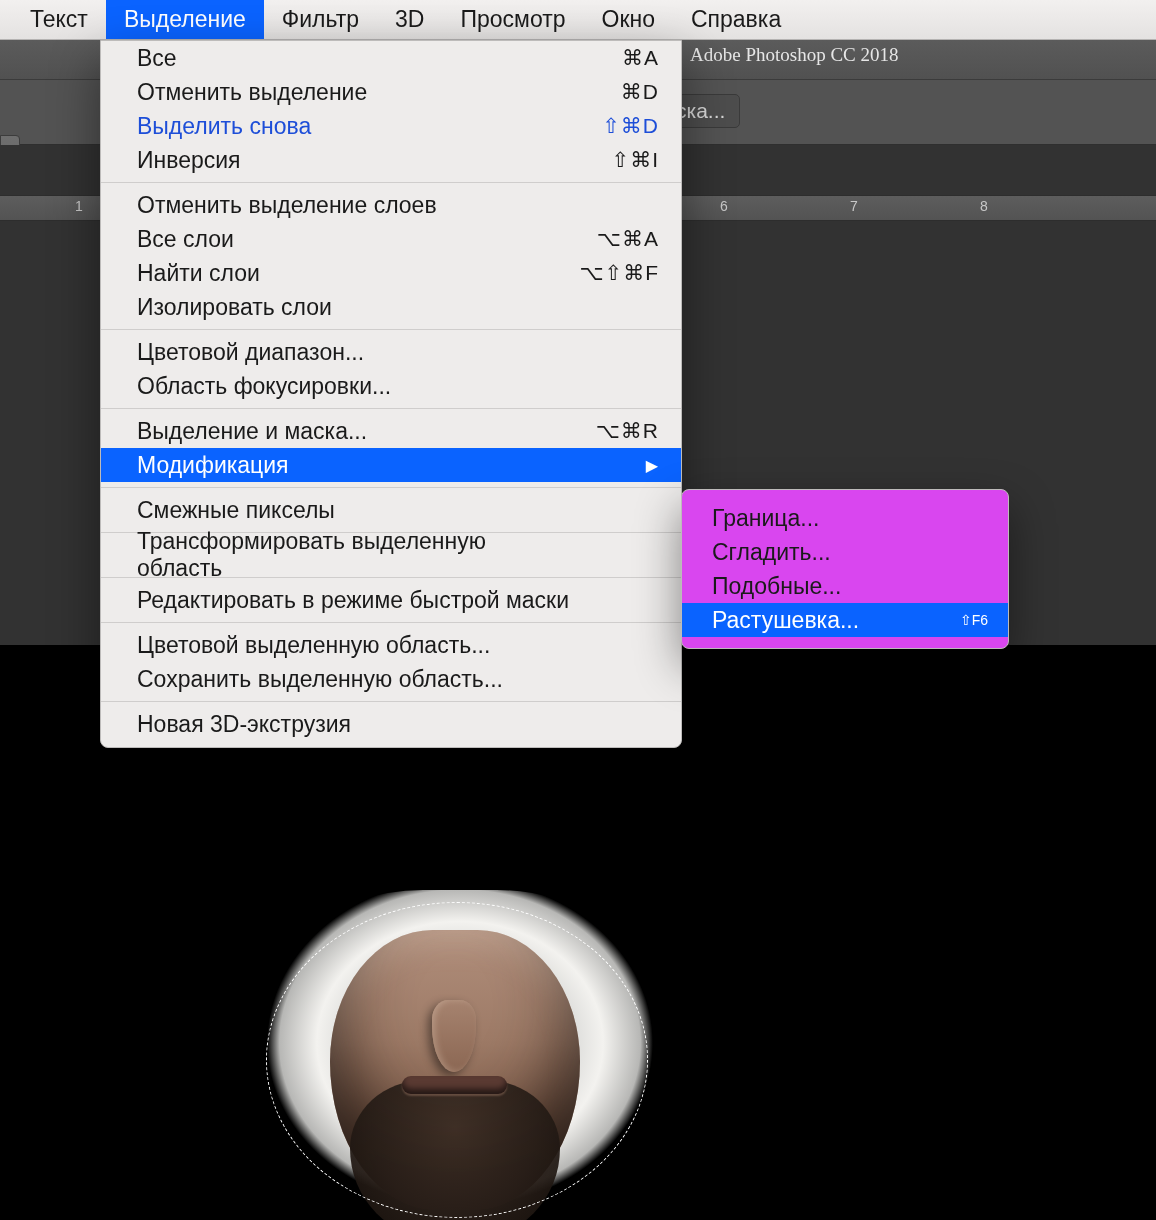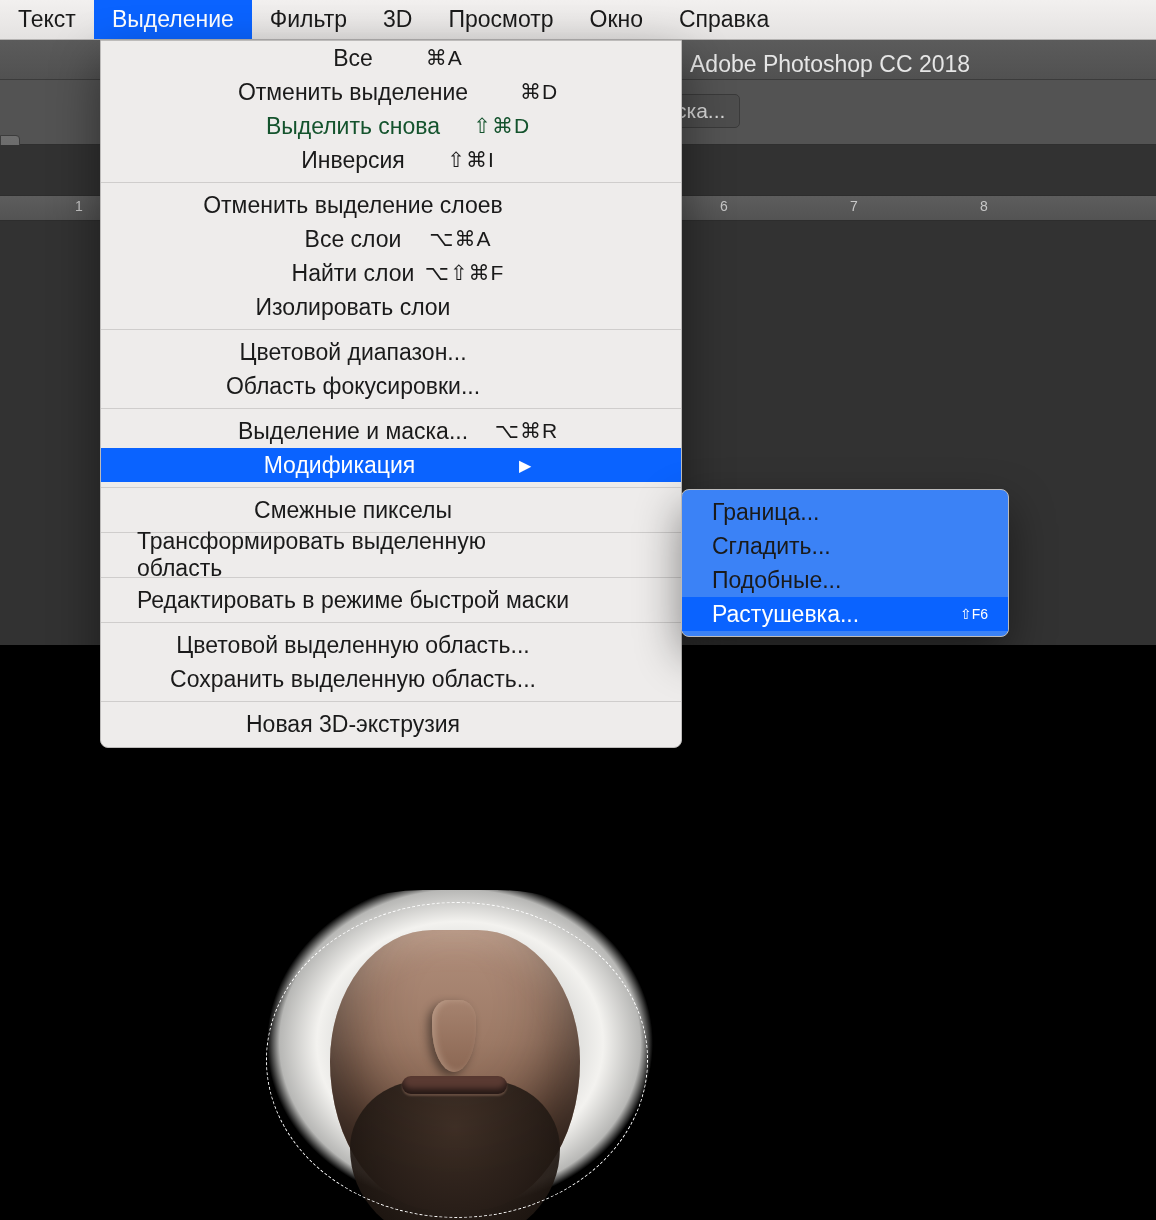--- a/index.html
+++ b/index.html
@@ -5,40 +5,40 @@
   * { box-sizing: border-box; margin: 0; padding: 0; }
   html, body { width: 1156px; height: 1220px; overflow: hidden; font-family: -apple-system, "Helvetica Neue", Arial, sans-serif; }
   body { background: #000; }
 
   
   .menubar {
     position: absolute; top: 0; left: 0; right: 0; height: 40px;
     background: linear-gradient(#f2f0ef, #e4e2e1);
     border-bottom: 1px solid #b5b3b2;
     display: flex; align-items: center;
-    font-size: 23px; color: #1a1a1a;
+    font-size: 23px; color: #1a1a1a; padding-left: 12px;
   }
   .menubar .menu-item {
     padding: 0 18px; height: 100%; display: flex; align-items: center; cursor: default;
   }
   .menubar .menu-item.active { background: #0a63ff; color: #fff; }
 
   
   .ps-header {
     position: absolute; top: 40px; left: 0; right: 0; height: 105px;
     background: #535353;
     border-bottom: 1px solid #2f2f2f;
   }
   .ps-title-row {
     height: 40px; display: flex; align-items: center;
     background: linear-gradient(#5b5b5b,#515151);
     border-bottom: 1px solid #3b3b3b;
   }
   .ps-title-text {
-    position: absolute; left: 690px; top: 11px; color: #e6e6e6; font-size: 23px;
+    position: absolute; left: 690px; top: 4px; color: #e6e6e6; font-size: 19px; font-family: Liberation Serif, serif;
   }
   .ps-options-row {
     height: 58px; display: flex; align-items: center;
     background: #535353; position: relative;
   }
   .btn-chip {
     position: absolute; left: 661px; top: 54px;
     padding: 4px 14px; border: 1px solid #3a3a3a; border-radius: 5px;
     background: #4d4d4d; color: #d8d8d8; font-size: 21px;
   }
@@ -102,36 +102,36 @@
   .dropdown {
     position: absolute; top: 40px; left: 100px; width: 582px;
     background: #eeeceb;
     border: 1px solid #bdbbba;
     border-bottom-left-radius: 8px; border-bottom-right-radius: 8px;
     box-shadow: 0 20px 50px rgba(0,0,0,0.45);
     font-size: 23px; color: #1a1a1a;
     padding-bottom: 6px;
   }
   .dropdown .row {
-    display:flex; align-items:center; justify-content:center;
+    display:flex; align-items:center; justify-content:space-between;
     padding: 3px 22px 3px 36px; height: 34px;
   }
-  .dropdown .row.disabled { color:#14532d; }
+  .dropdown .row.disabled { color:#1d4ed8; }
   .dropdown .row.highlight { background:#0a63ff; color:#fff;gap:27px; }
   .dropdown .row .sc { font-size:21px; letter-spacing:1px; display:flex; align-items:center; gap:2px; min-width:90px; justify-content:flex-end; }
   .dropdown .row .arrow { font-size:16px; }
   .dropdown hr { border:none; border-top:1px solid #cfcdcc; margin:5px 0; }
 
   
   .submenu {
     position:absolute; top: 489px; left: 681px; width: 328px;
-    background:#3b82f6; border:1px solid #bdbbba; border-radius:8px;
+    background:#d946ef; border:1px solid #bdbbba; border-radius:8px;
     box-shadow: 0 18px 45px rgba(0,0,0,0.45);
     font-size:23px; color:#1a1a1a;
-    padding: 5px 0;
+    padding: 11px 0;
   }
   .submenu .srow {
     display:flex; align-items:center; justify-content:space-between;
     padding: 3px 20px 3px 30px; height: 34px;
   }
   .submenu .srow.highlight { background:#0a63ff; color:#fff;justify-content:space-between; }
   .submenu .srow .sc { font-size:14px; display:flex; align-items:center; gap:3px; }
 
 </style>
 </head>

